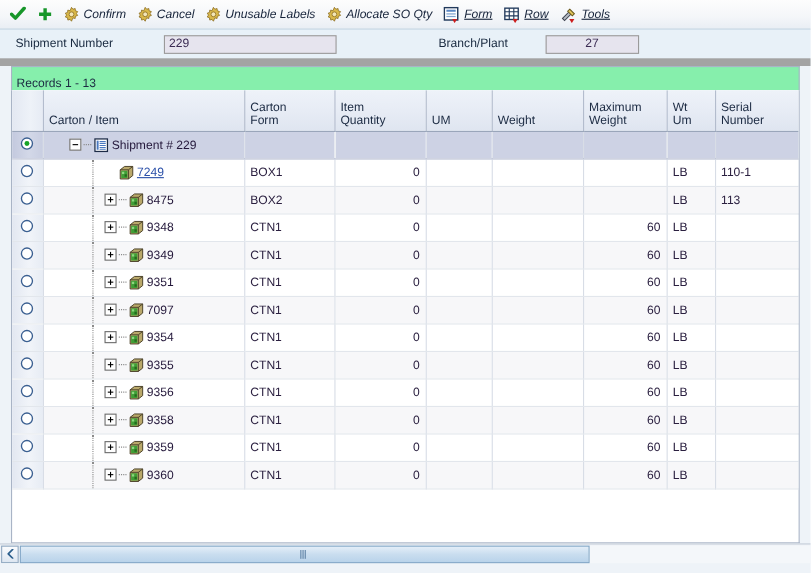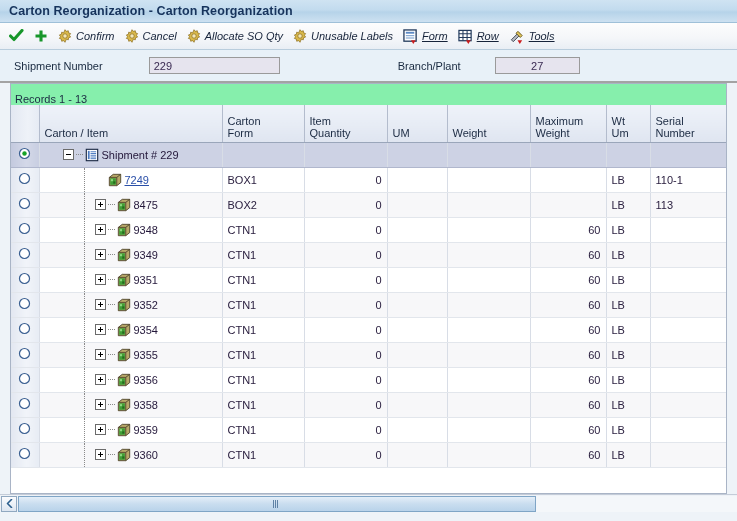--- a/index.html
+++ b/index.html
@@ -64,36 +64,36 @@
   .ico { display: inline-block; line-height: 0; flex: 0 0 auto; }
 
   
   .fieldbar {
     flex: 0 0 33px;
     background: #e8f1f8;
     display: flex;
     align-items: center;
     position: relative;
     padding-left: 14px;
-    border-bottom: 2px solid #a3a3a3;
+    border-bottom: 7px solid #a3a3a3;
   }
   .fld-label { font-size: 11px; color: #18293f; }
   .fld-input {
     border: 1px solid #9a9a9a;
     background: #e6e4ee;
     height: 17px;
     font-size: 11px;
     color: #3a2a52;
     display: flex;
     align-items: center;
     padding: 0 4px;
     font-family: "Liberation Sans", sans-serif;
   }
-  #shipment-input { width: 131px; margin-left: 46px; justify-content: flex-start; }
-  #branch-label { margin-left: 118px; }
+  #shipment-input { width: 157px; margin-left: 46px; justify-content: flex-start; }
+  #branch-label { margin-left: 93px; }
   #branch-input { width: 85px; margin-left: 34px; justify-content: center; }
 
   
   .recordsbar {
     flex: 0 0 22px;
     margin: 0 10px;
     background: #86efac;
     border: 1px solid #a9b4c6;
     border-bottom: none;
     display: flex;
@@ -227,23 +227,20 @@
     display: block; float: left;
     width: 1px; height: 8px; margin-right: 1px; background: #5f82a5;
   }
   .footer { flex: 0 0 9px; background: #eef3f8; }
 </style>
 </head>
 <body>
 
 <div id="app">
 
-  <div class="titlebar">
-    <span class="titlebar-text">Carton Reorganization - Carton Reorganization</span>
-  </div>
 
   <div class="toolbar">
 
     <div class="tbtn">
       <span class="ico">
         <svg width="15" height="14" viewBox="0 0 15 14">
             <path d="M1.5 7 L5 10.5 L13 1.5" stroke="#17962a" stroke-width="3.1" fill="none" stroke-linecap="round" stroke-linejoin="round"></path>
           </svg>
       </span>
     </div>
@@ -276,31 +273,31 @@
       <span class="tbtn-label">Cancel</span>
     </div>
 
     <div class="tbtn">
       <span class="ico">
         <svg width="14" height="14" viewBox="0 0 16 16">
           <path d="M8 0.8l1.5 1.9 2.3-.7.3 2.4 2.3.8-1.3 2 1.3 2-2.3.8-.3 2.4-2.3-.7L8 15.2 6.5 13.3l-2.3.7-.3-2.4-2.3-.8 1.3-2-1.3-2 2.3-.8.3-2.4 2.3.7z" fill="#d9b84a" stroke="#8a6b1e" stroke-width=".8" stroke-linejoin="round"></path>
           <circle cx="8" cy="8" r="2.5" fill="#f3e6b8" stroke="#8a6b1e" stroke-width=".8"></circle>
         </svg>
       </span>
-      <span class="tbtn-label">Allocate SO Qty</span>
+      <span class="tbtn-label">Unusable Labels</span>
     </div>
 
     <div class="tbtn">
       <span class="ico">
         <svg width="14" height="14" viewBox="0 0 16 16">
           <path d="M8 0.8l1.5 1.9 2.3-.7.3 2.4 2.3.8-1.3 2 1.3 2-2.3.8-.3 2.4-2.3-.7L8 15.2 6.5 13.3l-2.3.7-.3-2.4-2.3-.8 1.3-2-1.3-2 2.3-.8.3-2.4 2.3.7z" fill="#d9b84a" stroke="#8a6b1e" stroke-width=".8" stroke-linejoin="round"></path>
           <circle cx="8" cy="8" r="2.5" fill="#f3e6b8" stroke="#8a6b1e" stroke-width=".8"></circle>
         </svg>
       </span>
-      <span class="tbtn-label">Unusable Labels</span>
+      <span class="tbtn-label">Allocate SO Qty</span>
     </div>
 
     <div class="tbtn">
       <span class="ico">
         <svg width="15" height="15" viewBox="0 0 16 16">
           <rect x="1" y="1" width="13" height="12" fill="#ffffff" stroke="#223a5c" stroke-width="1.4"></rect>
           <rect x="3" y="3" width="9" height="2" fill="#5b88c4"></rect>
           <rect x="3" y="6.5" width="9" height="1.2" fill="#7fa3cf"></rect>
           <rect x="3" y="9" width="9" height="1.2" fill="#7fa3cf"></rect>
           <path d="M8.5 12 L13.5 12 L11 16 Z" fill="#cc1d1d"></path>
@@ -543,21 +540,21 @@
                 <span class="expander plus"></span>
                 <span class="dots"></span>
                 <span class="ico"><svg width="14" height="14" viewBox="0 0 16 16">
                     <path d="M1.5 5 L6 1.5 L14.5 1.5 L14.5 11 L10 14.5 L1.5 14.5 Z" fill="#b9a86a" stroke="#4a4128" stroke-width="1"></path>
                     <path d="M1.5 5 L10 5 L14.5 1.5" fill="none" stroke="#4a4128" stroke-width="1"></path>
                     <path d="M10 5 L10 14.5" fill="none" stroke="#4a4128" stroke-width="1"></path>
                     <rect x="2.5" y="6" width="6.5" height="7.5" fill="#3f9e36"></rect>
                     <rect x="3.3" y="7" width="2.4" height="2.4" fill="#8fd67f"></rect>
                     <rect x="6" y="9.6" width="2.4" height="2.6" fill="#246b1d"></rect>
                   </svg></span>
-                <span class="nodelabel">9352</span>
+                <span class="nodelabel">7097</span>
               </div>
               <span class="vline" style="left:44px"></span>
             </td>
             <td class="">CTN1</td>
             <td class="num">0</td>
             <td class=""></td>
             <td class="num"></td>
             <td class="num">60</td>
             <td class="">LB</td>
             <td class="" style="border-right: none;"></td>

